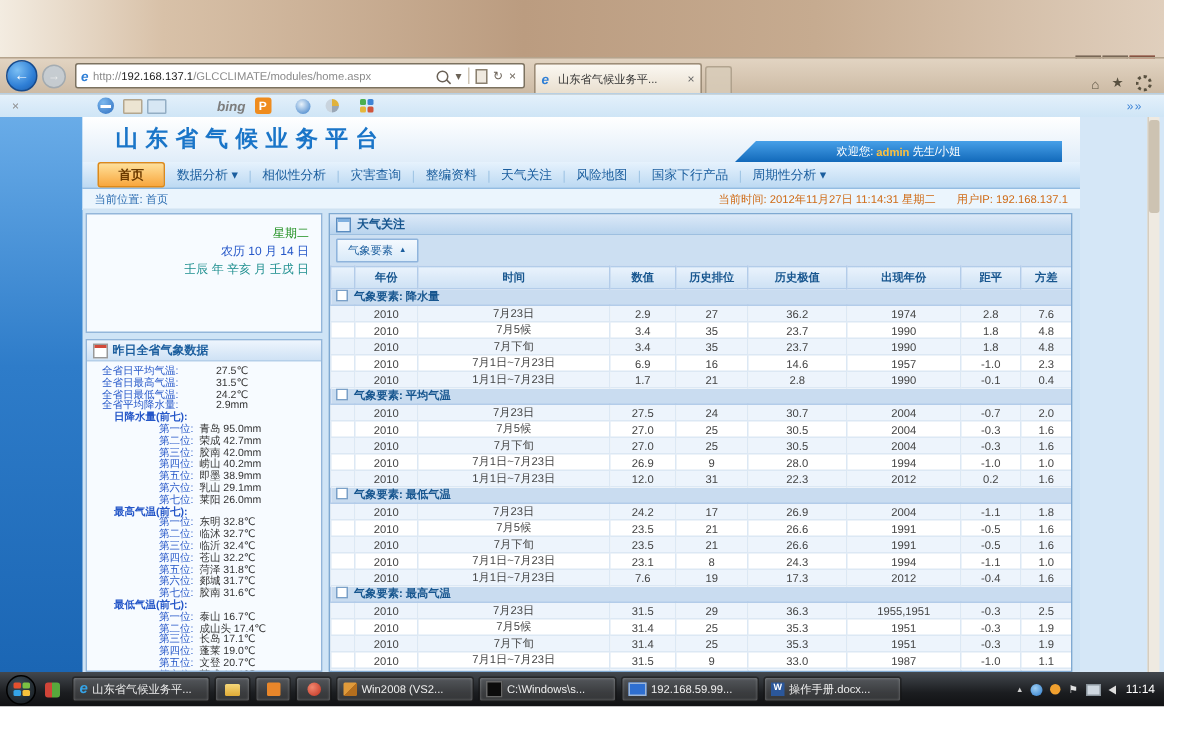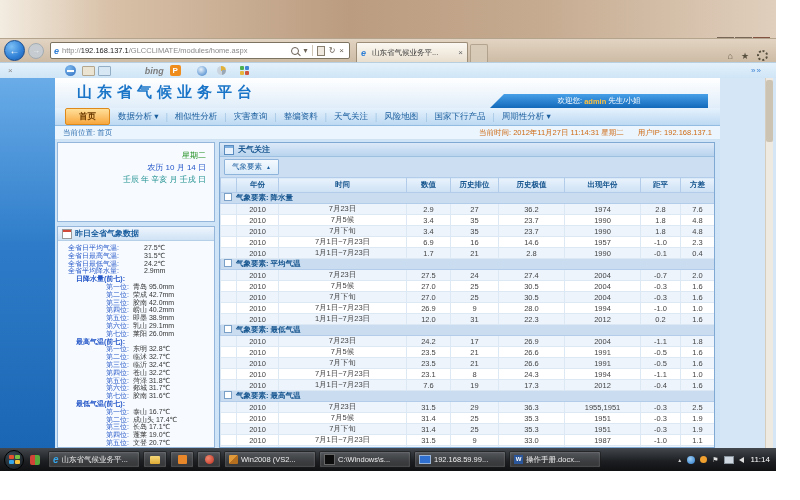--- a/index.html
+++ b/index.html
@@ -471,21 +471,21 @@
                   </tr>
                   <tr class="grp">
                     <td colspan="9"><span class="cbx"></span><span>气象要素: 平均气温</span></td>
                   </tr>
                   <tr class="r-a">
                     <td></td>
                     <td>2010</td>
                     <td>7月23日</td>
                     <td>27.5</td>
                     <td>24</td>
-                    <td>27.4</td>
+                    <td>30.7</td>
                     <td>2004</td>
                     <td>-0.7</td>
                     <td>2.0</td>
                   </tr>
                   <tr class="r-b">
                     <td></td>
                     <td>2010</td>
                     <td>7月5候</td>
                     <td>27.0</td>
                     <td>25</td>

